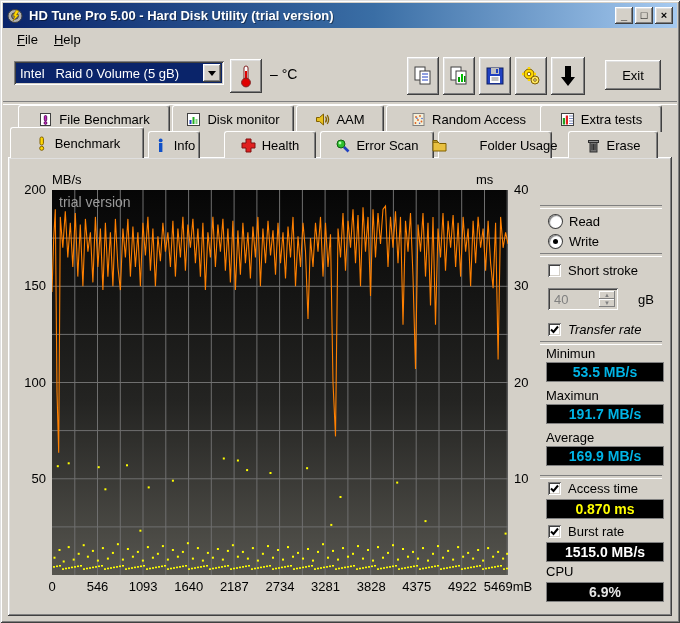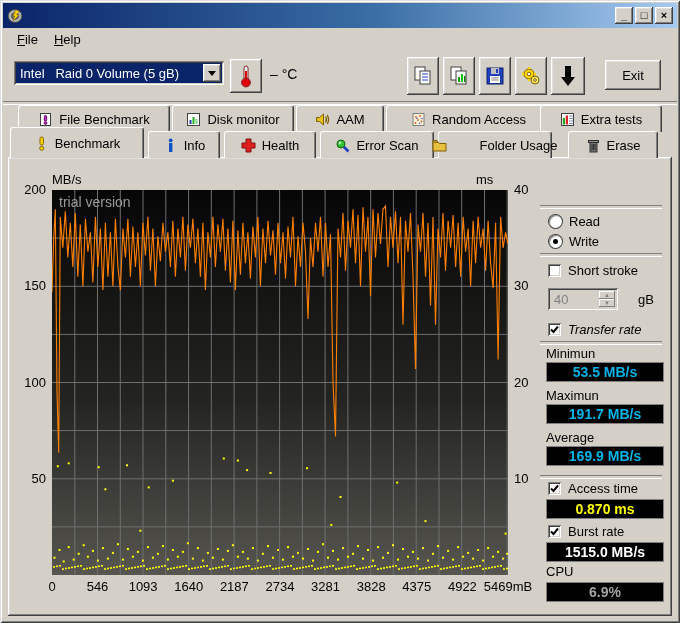--- a/index.html
+++ b/index.html
@@ -85,20 +85,21 @@
 <div id="window">
 
   <div class="abs titlebar">
     <span class="app-icon">
       <svg width="16" height="16" viewBox="0 0 16 16">
         <ellipse cx="8" cy="8" rx="7" ry="6.5" fill="#b0b0b0" stroke="#404040"></ellipse>
         <ellipse cx="8" cy="8" rx="3.4" ry="3.2" fill="#808080" stroke="#404040"></ellipse>
         <polygon points="9,2 6,8 8,8 6,13 12,7 9.5,7 12,3" fill="#ffd800" stroke="#806000" stroke-width="0.5"></polygon>
       </svg>
     </span>
+    <span class="title">HD Tune Pro 5.00 - Hard Disk Utility (trial version)</span>
     <span class="win-btns">
       <span class="win-btn raised">_</span>
       <span class="win-btn raised">□</span>
       <span class="win-btn raised">×</span>
     </span>
   </div>
 
   <div class="abs menubar">
     <span class="menu-item">File</span>
     <span class="menu-item">Help</span>
@@ -246,21 +247,21 @@
   <div id="tabs-row2">
       <div class="tab active" style="left: 10px; top: 127px; width: 134px; z-index: 6;">
         <span class="ticon">
           <svg width="15" height="15" viewBox="0 0 15 15">
             <rect x="6" y="1" width="3.4" height="8" rx="1.6" fill="#ffd800" stroke="#806000"></rect>
             <circle cx="7.7" cy="12.3" r="2" fill="#ffd800" stroke="#806000"></circle>
           </svg>
         </span>
         <span>Benchmark</span>
       </div>
-      <div class="tab" style="left: 148px; top: 131px; width: 72px; z-index: 4;">
+      <div class="tab" style="left: 148px; top: 131px; width: 52px; z-index: 4;">
         <span class="ticon">
           <svg width="15" height="15" viewBox="0 0 15 15">
             <rect x="6" y="5" width="3.4" height="9" fill="#1050c8"></rect>
             <circle cx="7.7" cy="2.4" r="1.9" fill="#1050c8"></circle>
           </svg>
         </span>
         <span>Info</span>
       </div>
       <div class="tab" style="left: 224px; top: 131px; width: 92px; z-index: 4;">
         <span class="ticon">
@@ -693,15 +694,15 @@
     <span class="cb" id="cb-burst">
         <svg width="11" height="11" viewBox="0 0 11 11">
           <polyline points="2,5.5 4.5,8 9,2.5" fill="none" stroke="#000" stroke-width="2"></polyline>
         </svg>
       </span>
     <span>Burst rate</span>
   </div>
   <div class="valuebox" style="left:546px;top:542px;color:#fff;">1515.0 MB/s</div>
 
   <div class="plabel" style="left:546px;top:564px;">CPU</div>
-  <div class="valuebox" style="left:546px;top:582px;color:#a3a3a3;">6.9%</div>
+  <div class="valuebox" style="left:546px;top:582px;color:#e5e5e5;">6.9%</div>
 
 </div>
 
 </body></html>

